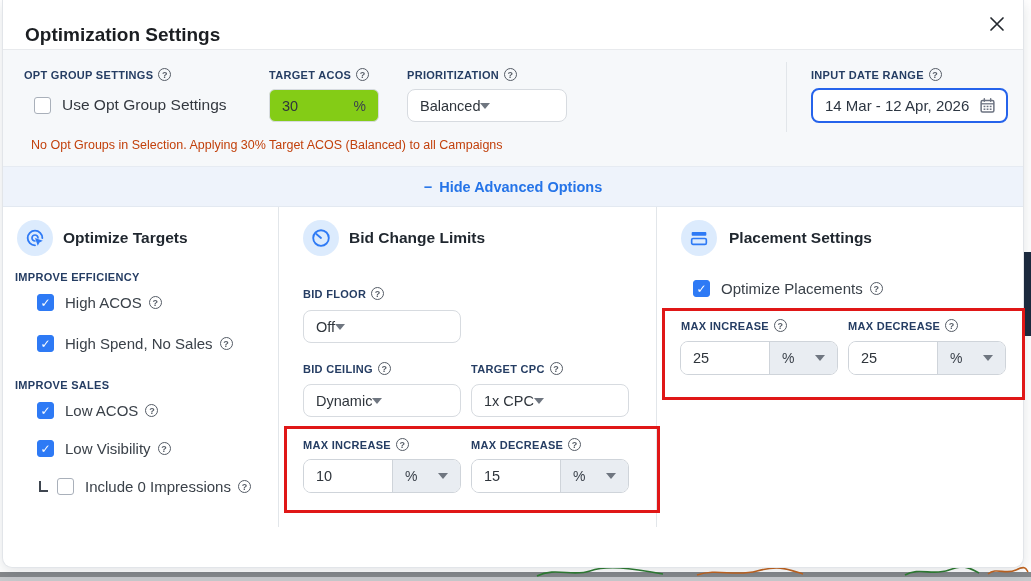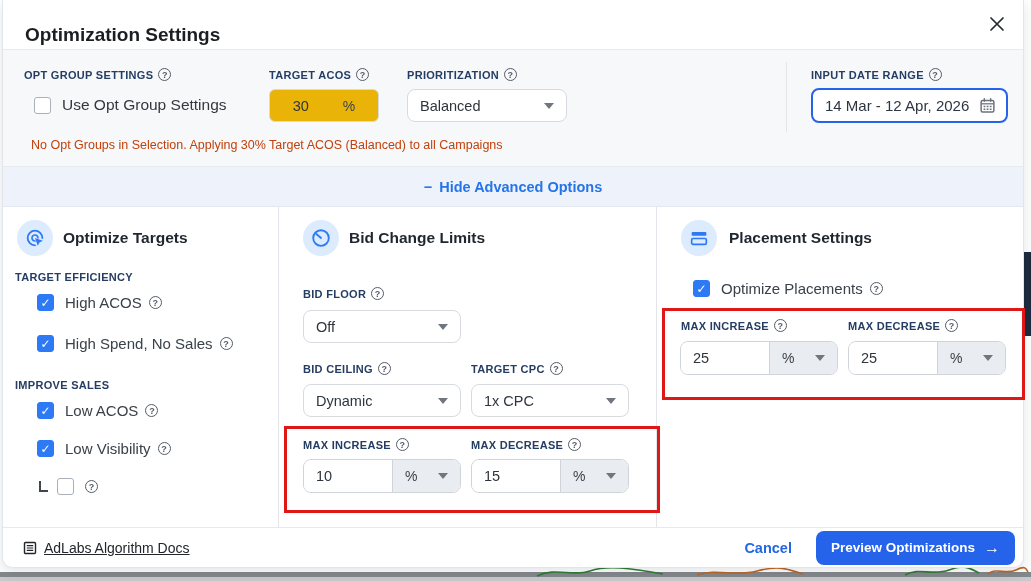--- a/index.html
+++ b/index.html
@@ -32,26 +32,26 @@
   .help::after{content:"?";}
   .abs{position:absolute;}
 
   .cb{width:17px;height:17px;border-radius:3px;border:1.5px solid #a9b0ba;background:#fff;
     display:inline-flex;align-items:center;justify-content:center;box-sizing:border-box;flex:none;cursor:pointer;}
   .cb.on{background:#2e7af5;border-color:#2e7af5;}
   .cb.on::after{content:"\2713";color:#fff;font-size:12px;font-weight:700;line-height:1;}
   .cbrow{display:flex;align-items:center;gap:11px;cursor:pointer;}
   .cbrow .cblabel{font-size:15px;color:#3a4149;display:flex;align-items:center;gap:7px;white-space:nowrap;text-align:right;}
 
-  .inputbox{display:flex;align-items:center;justify-content:center;background:#eab308;
+  .inputbox{display:flex;align-items:center;justify-content:space-between;background:#84cc16;
     border:1px solid #d7dbe0;border-radius:6px;height:33px;padding:0 12px;box-sizing:border-box;}
   .inputbox input{border:none;outline:none;background:transparent;font-family:inherit;font-size:14.5px;color:#2f353c;width:50px;padding:0;}
   .unit-sfx{font-size:14px;color:#3c434c;}
 
-  .select{display:flex;align-items:center;justify-content:space-between;background:#fff;
+  .select{display:flex;align-items:center;justify-content:flex-start;background:#fff;
     border:1px solid #d7dbe0;border-radius:8px;height:33px;padding:0 12px;font-size:14.5px;color:#2f353c;box-sizing:border-box;cursor:pointer;}
   .caret{width:0;height:0;border-left:5px solid transparent;border-right:5px solid transparent;border-top:6px solid #6f7680;flex:none;}
 
   .vdiv{position:absolute;width:1px;background:#e2e6ea;}
 
   .datefield{display:flex;align-items:center;justify-content:space-between;background:#fff;
     border:2px solid #2563eb;border-radius:8px;height:35px;padding:0 10px 0 12px;box-sizing:border-box;
     font-size:15px;color:#2d3642;cursor:pointer;}
 
   .note{font-size:12.5px;color:#c2410c;white-space:nowrap;}
@@ -184,21 +184,21 @@
 
     <div class="abs colicon" style="left:14px;top:13px">
       <svg width="22" height="22" viewBox="0 0 24 24">
         <path d="M20 12 A8 8 0 1 0 12 20" fill="none" stroke="#2e7af5" stroke-width="2" stroke-linecap="round"></path>
         <path d="M15.3 12 A3.3 3.3 0 1 0 12 15.3" fill="none" stroke="#2e7af5" stroke-width="1.8" stroke-linecap="round"></path>
         <path d="M12 12 L20.5 15 L16.9 16.9 L15 20.5 Z" fill="#2e7af5"></path>
       </svg>
     </div>
     <div class="abs coltitle" style="left:60px;top:22px">Optimize Targets</div>
 
-    <div class="abs grouphead" style="left:12px;top:64px">TARGET EFFICIENCY</div>
+    <div class="abs grouphead" style="left:12px;top:64px">IMPROVE EFFICIENCY</div>
 
     <div class="abs cbrow" style="left:34px;top:87px">
       <span class="cb on"></span>
       <span class="cblabel">
           <span>High ACOS</span>
           <span class="help"></span>
         </span>
     </div>
     <div class="abs cbrow" style="left:34px;top:128px">
       <span class="cb on"></span>
@@ -222,20 +222,21 @@
       <span class="cblabel">
           <span>Low Visibility</span>
           <span class="help"></span>
         </span>
     </div>
 
     <div class="abs connector" style="left:36px;top:274px"></div>
     <div class="abs cbrow" style="left:54px;top:271px">
       <span class="cb"></span>
       <span class="cblabel">
+          <span>Include 0 Impressions</span>
           <span class="help"></span>
         </span>
     </div>
 
     <div class="abs colicon" style="left:300px;top:13px">
       <svg width="22" height="22" viewBox="0 0 24 24">
         <circle cx="12" cy="12" r="8.5" fill="none" stroke="#2e7af5" stroke-width="2"></circle>
         <path d="M12 12 L6.9 7.7" stroke="#2e7af5" stroke-width="2" stroke-linecap="round"></path>
       </svg>
     </div>
@@ -327,29 +328,14 @@
     </div>
     <div class="abs igroup" style="left:845px;top:134px;width:158px">
       <input value="25" style="">
       <span class="unit">
         <span>%</span>
         <span class="caret"></span>
       </span>
     </div>
   </div>
 
-  <div class="footer">
-    <span class="docs-link">
-      <svg width="14" height="14" viewBox="0 0 14 14">
-        <rect x="1.5" y="1.5" width="11" height="11" rx="1" fill="none" stroke="#22262b" stroke-width="1.4"></rect>
-        <path d="M3.8 4.6 H10.2 M3.8 7 H10.2 M3.8 9.4 H10.2" stroke="#22262b" stroke-width="1.2"></path>
-      </svg>
-      <span class="txt">AdLabs Algorithm Docs</span>
-    </span>
-    <span class="spacer"></span>
-    <span class="cancel">Cancel</span>
-    <button class="primary-btn">
-      <span>Preview Optimizations</span>
-      <span class="arrow">→</span>
-    </button>
-  </div>
 
 </div>
 
 </body></html>

